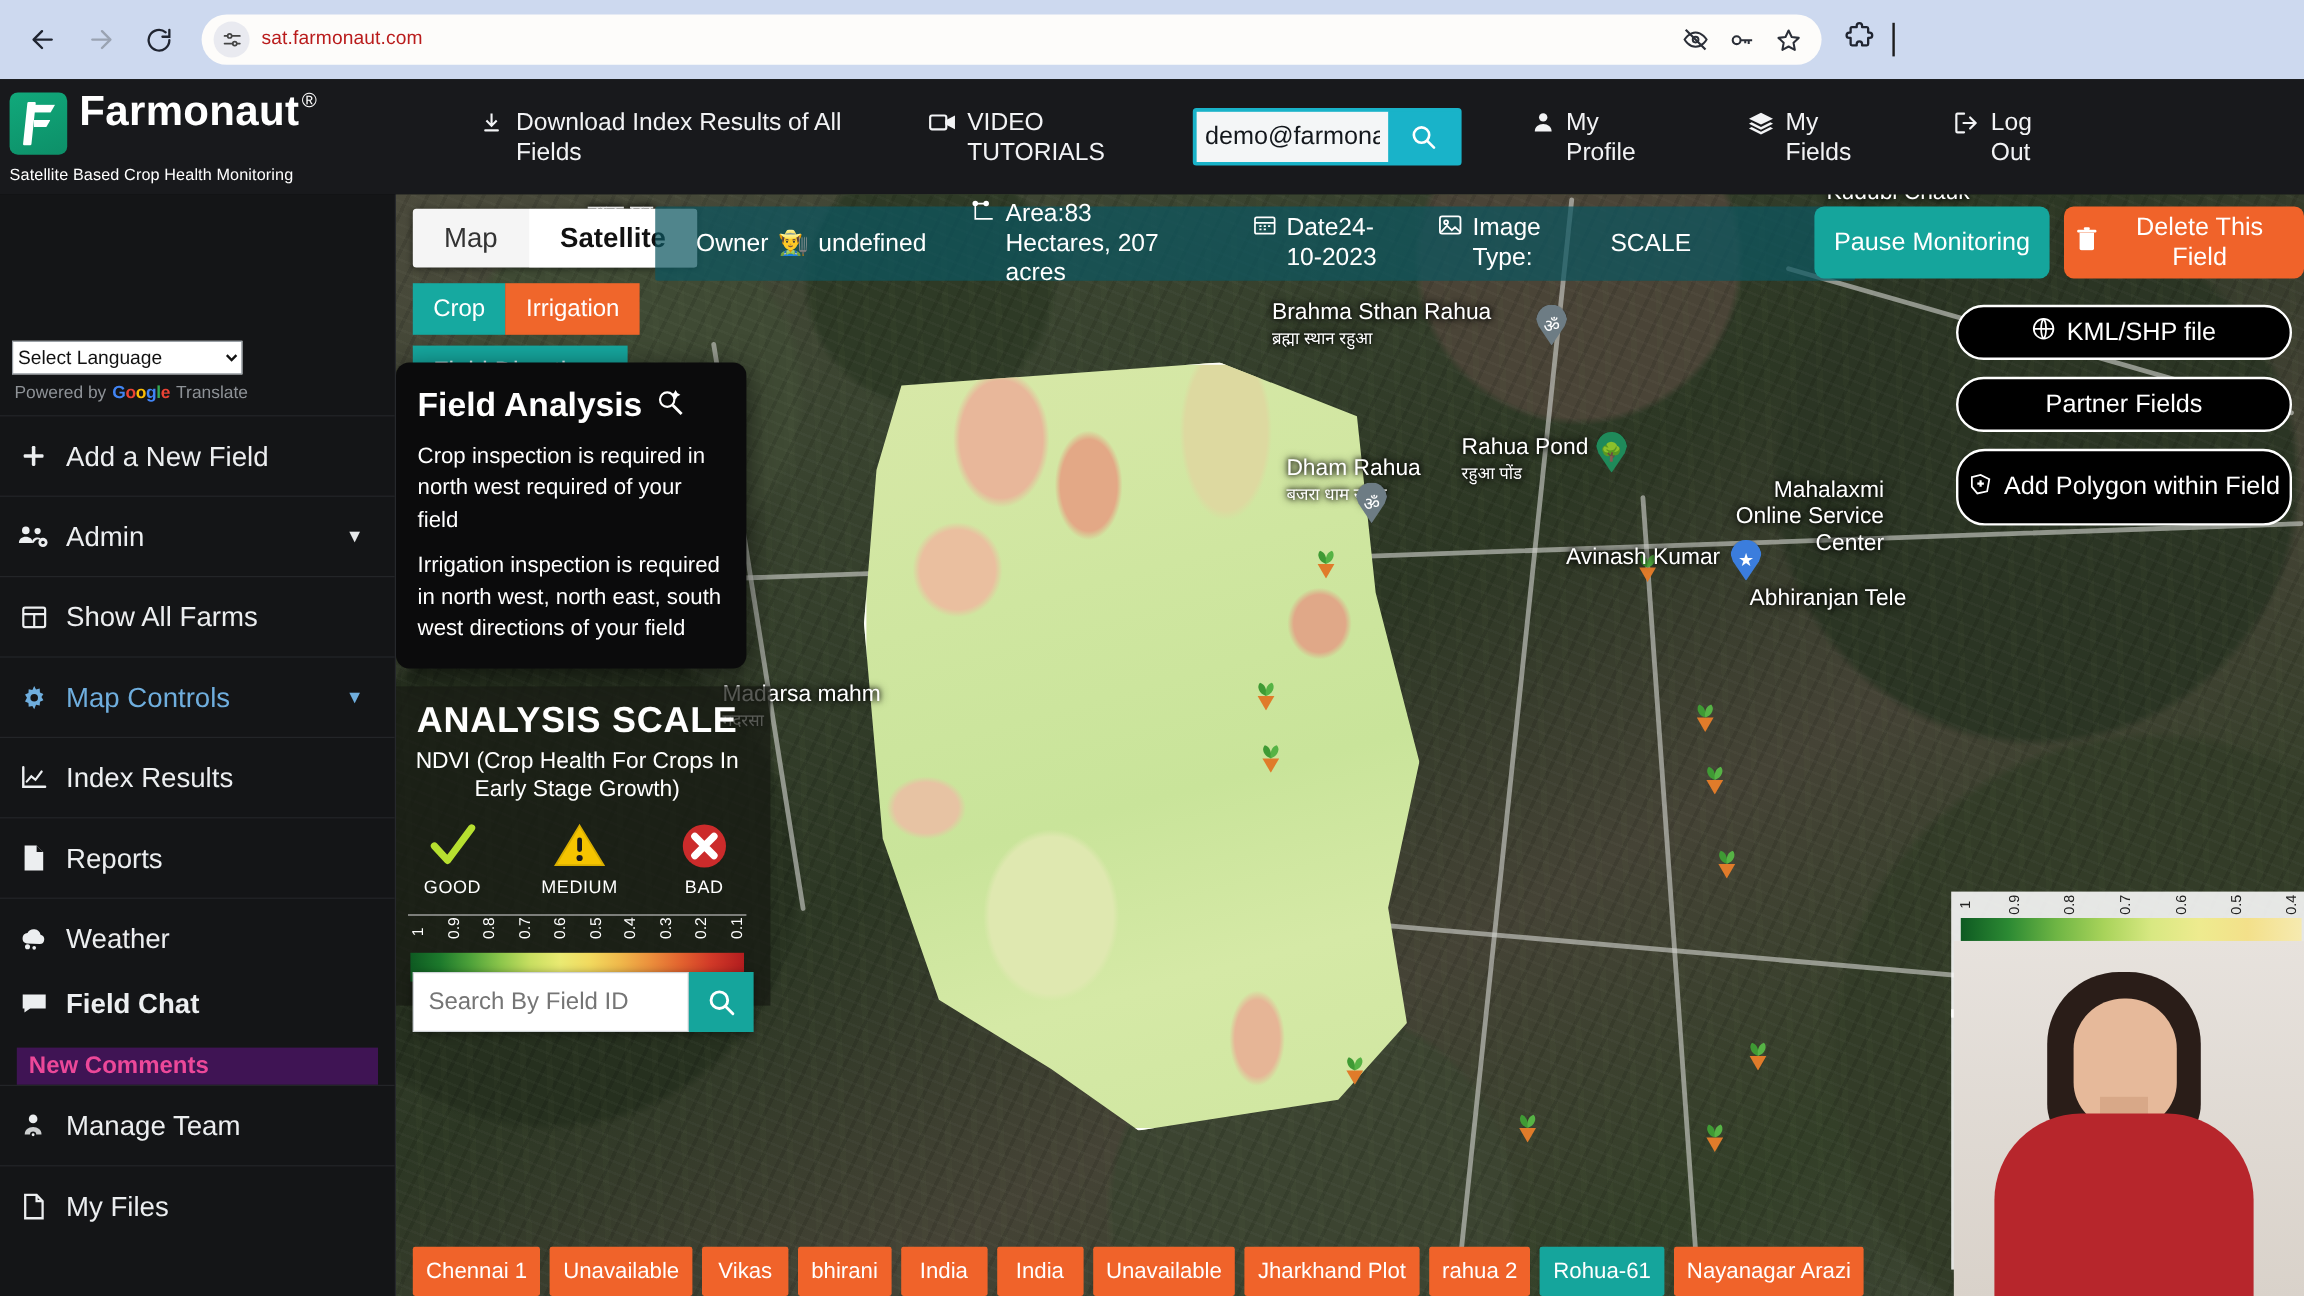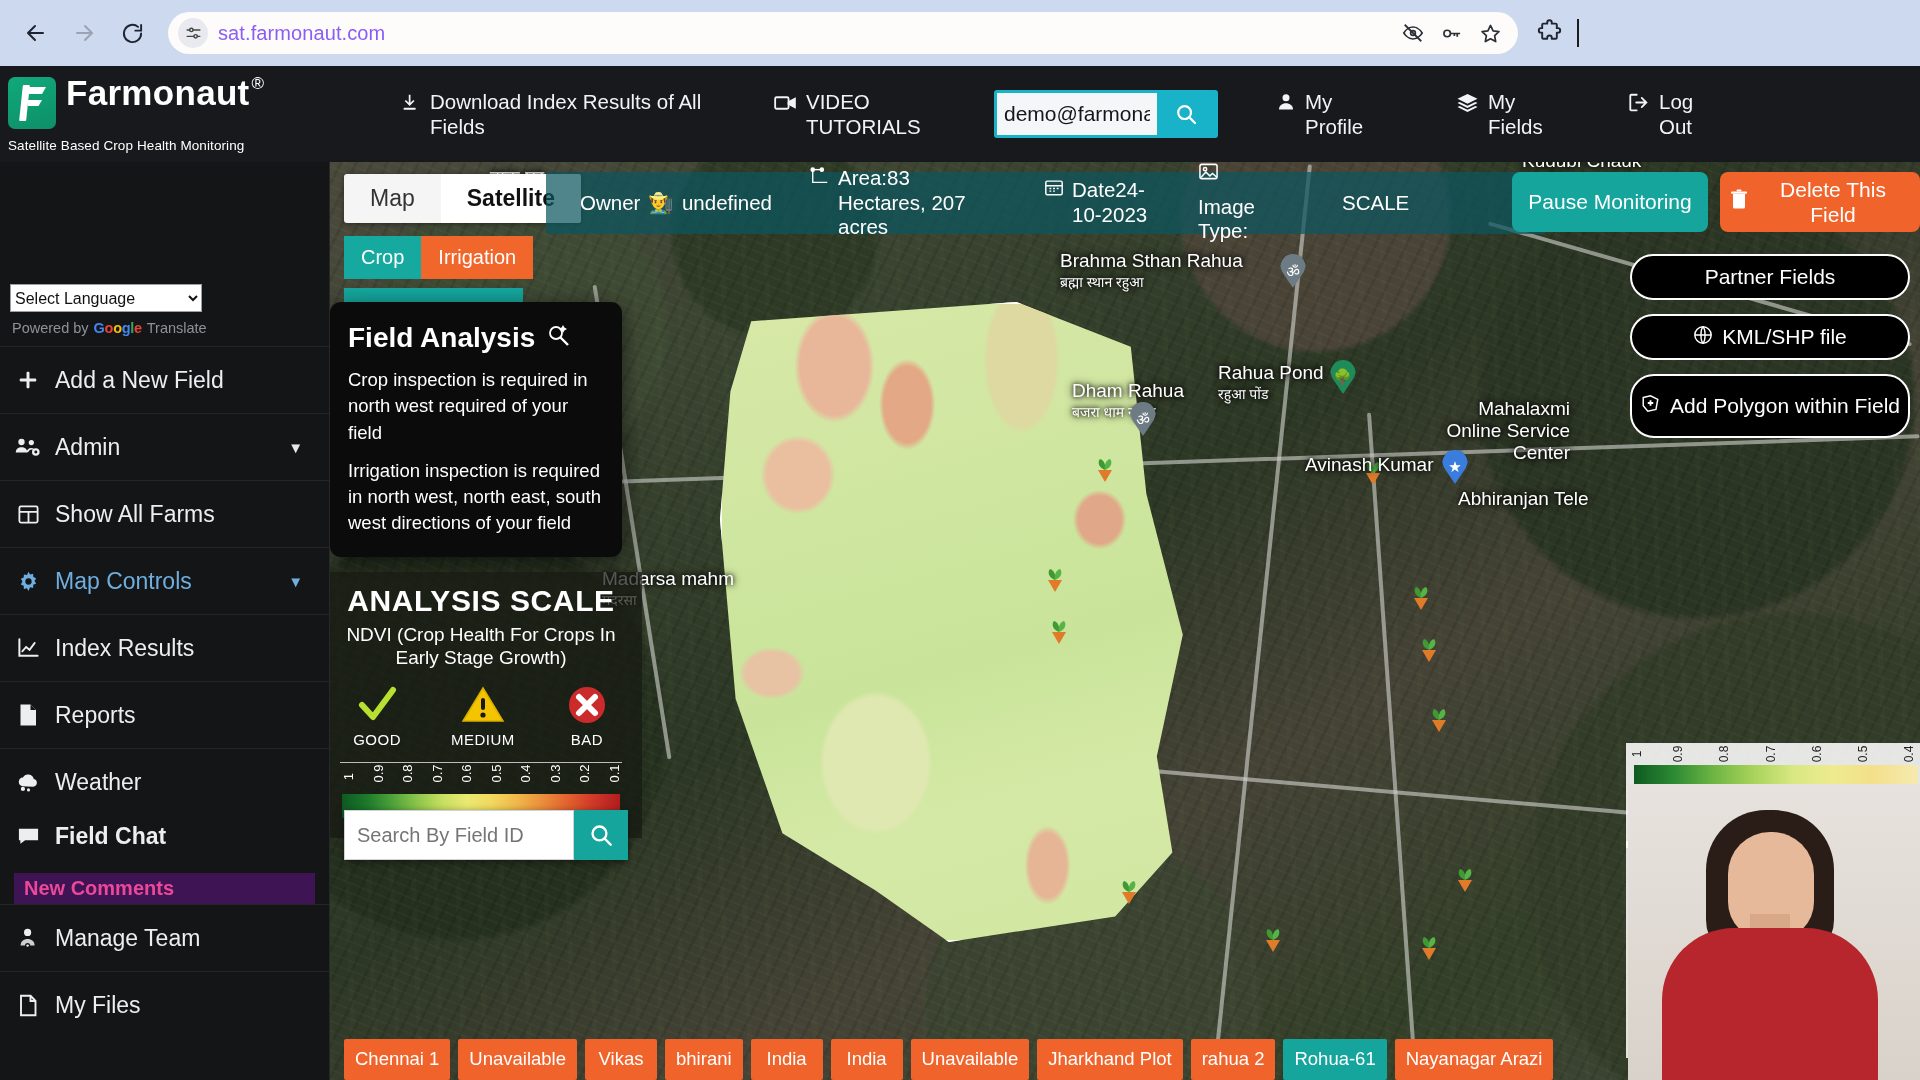--- a/index.html
+++ b/index.html
@@ -30,21 +30,21 @@
     flex: 1 1 auto; height: 42px; background: #fdfcfa;
     border-radius: 21px; display: flex; align-items: center;
     padding: 0 12px 0 10px; gap: 10px; margin-left: 8px; margin-right: 10px;
     max-width: 1350px;
   }
   .omni-lead {
     width: 30px; height: 30px; border-radius: 50%; background: #e9eaf0;
     display: flex; align-items: center; justify-content: center; flex: none;
   }
   .omni-url {
-    flex: 1; font-size: 20px; color: #8b5cf6; letter-spacing: .1px;
+    flex: 1; font-size: 16px; color: #b91c1c; letter-spacing: .1px;
     white-space: nowrap; overflow: hidden;
   }
   .omni-icons { display: flex; align-items: center; gap: 16px; padding-right: 4px; }
   .omni-icons .oi { color: #2b2f38; display: flex; align-items: center; }
   .chrome-right { display: flex; align-items: center; gap: 14px; }
   .puzzle { color: #1f2430; }
   .caret-cursor { width: 2px; height: 28px; background: #1c1c1c; }
 
   
   .app-header {
@@ -228,21 +228,21 @@
   .info-bar {
     position:absolute; left:216px; top:10px; width:1000px; height:62px;
     background: rgba(13,86,96,.72);
     display:flex; align-items:center; color:#fff; font-size:20.5px;
     border-radius:2px;
   }
   .info-cell { display:flex; align-items:flex-start; gap:8px; line-height:1.2; }
   .ic-owner { margin-left:34px; }
   .ic-area  { margin-left:38px; width:190px; }
   .ic-date  { margin-left:44px; width:110px; }
-  .ic-type  { margin-left:44px; width:110px;flex-direction:column; }
+  .ic-type  { margin-left:44px; width:110px; }
   .ic-ndvi  { margin-left:34px; }
 
   .btn-pause {
     position:absolute; right:212px; top:10px; width:196px; height:60px;
     background:#15a59c; color:#fff; font-size:21px; border:none; border-radius:8px;
     cursor:pointer; line-height:1.2;
   }
   .btn-delete {
     position:absolute; right:0px; top:10px; width:200px; height:60px;
     background:#f0632a; color:#fff; font-size:21px; border:none; border-radius:8px;
@@ -778,30 +778,30 @@
             <path d="M3 5h12v13a1.5 1.5 0 0 1-1.5 1.5h-9A1.5 1.5 0 0 1 3 18z"></path>
             <rect x="1" y="2.5" width="16" height="2.2" rx="1"></rect>
             <rect x="6.5" y="0.4" width="5" height="2.2" rx="1"></rect>
           </svg>
       </span>
       <span>Delete This Field</span>
     </button>
 
     <div class="right-stack">
       <button class="rs-btn">
-        <span>Partner Fields</span>
-      </button>
-      <button class="rs-btn">
         <span>
           <svg width="20" height="20" viewBox="0 0 22 22" fill="none" stroke="#fff" stroke-width="1.6">
               <circle cx="11" cy="11" r="9"></circle>
               <path d="M2 11h18M11 2c3 3 3 15 0 18M11 2c-3 3-3 15 0 18"></path>
             </svg>
         </span>
         <span>KML/SHP file</span>
+      </button>
+      <button class="rs-btn">
+        <span>Partner Fields</span>
       </button>
       <button class="rs-btn tall">
         <span>
           <svg width="21" height="20" viewBox="0 0 22 22" fill="none" stroke="#fff" stroke-width="1.6">
               <path d="M3 5l8-2 8 4-2 11-9 2-5-6z"></path>
               <path d="M8 11h6M11 8v6" stroke-width="2"></path>
             </svg>
         </span>
         <span>Add Polygon within Field</span>
       </button>

